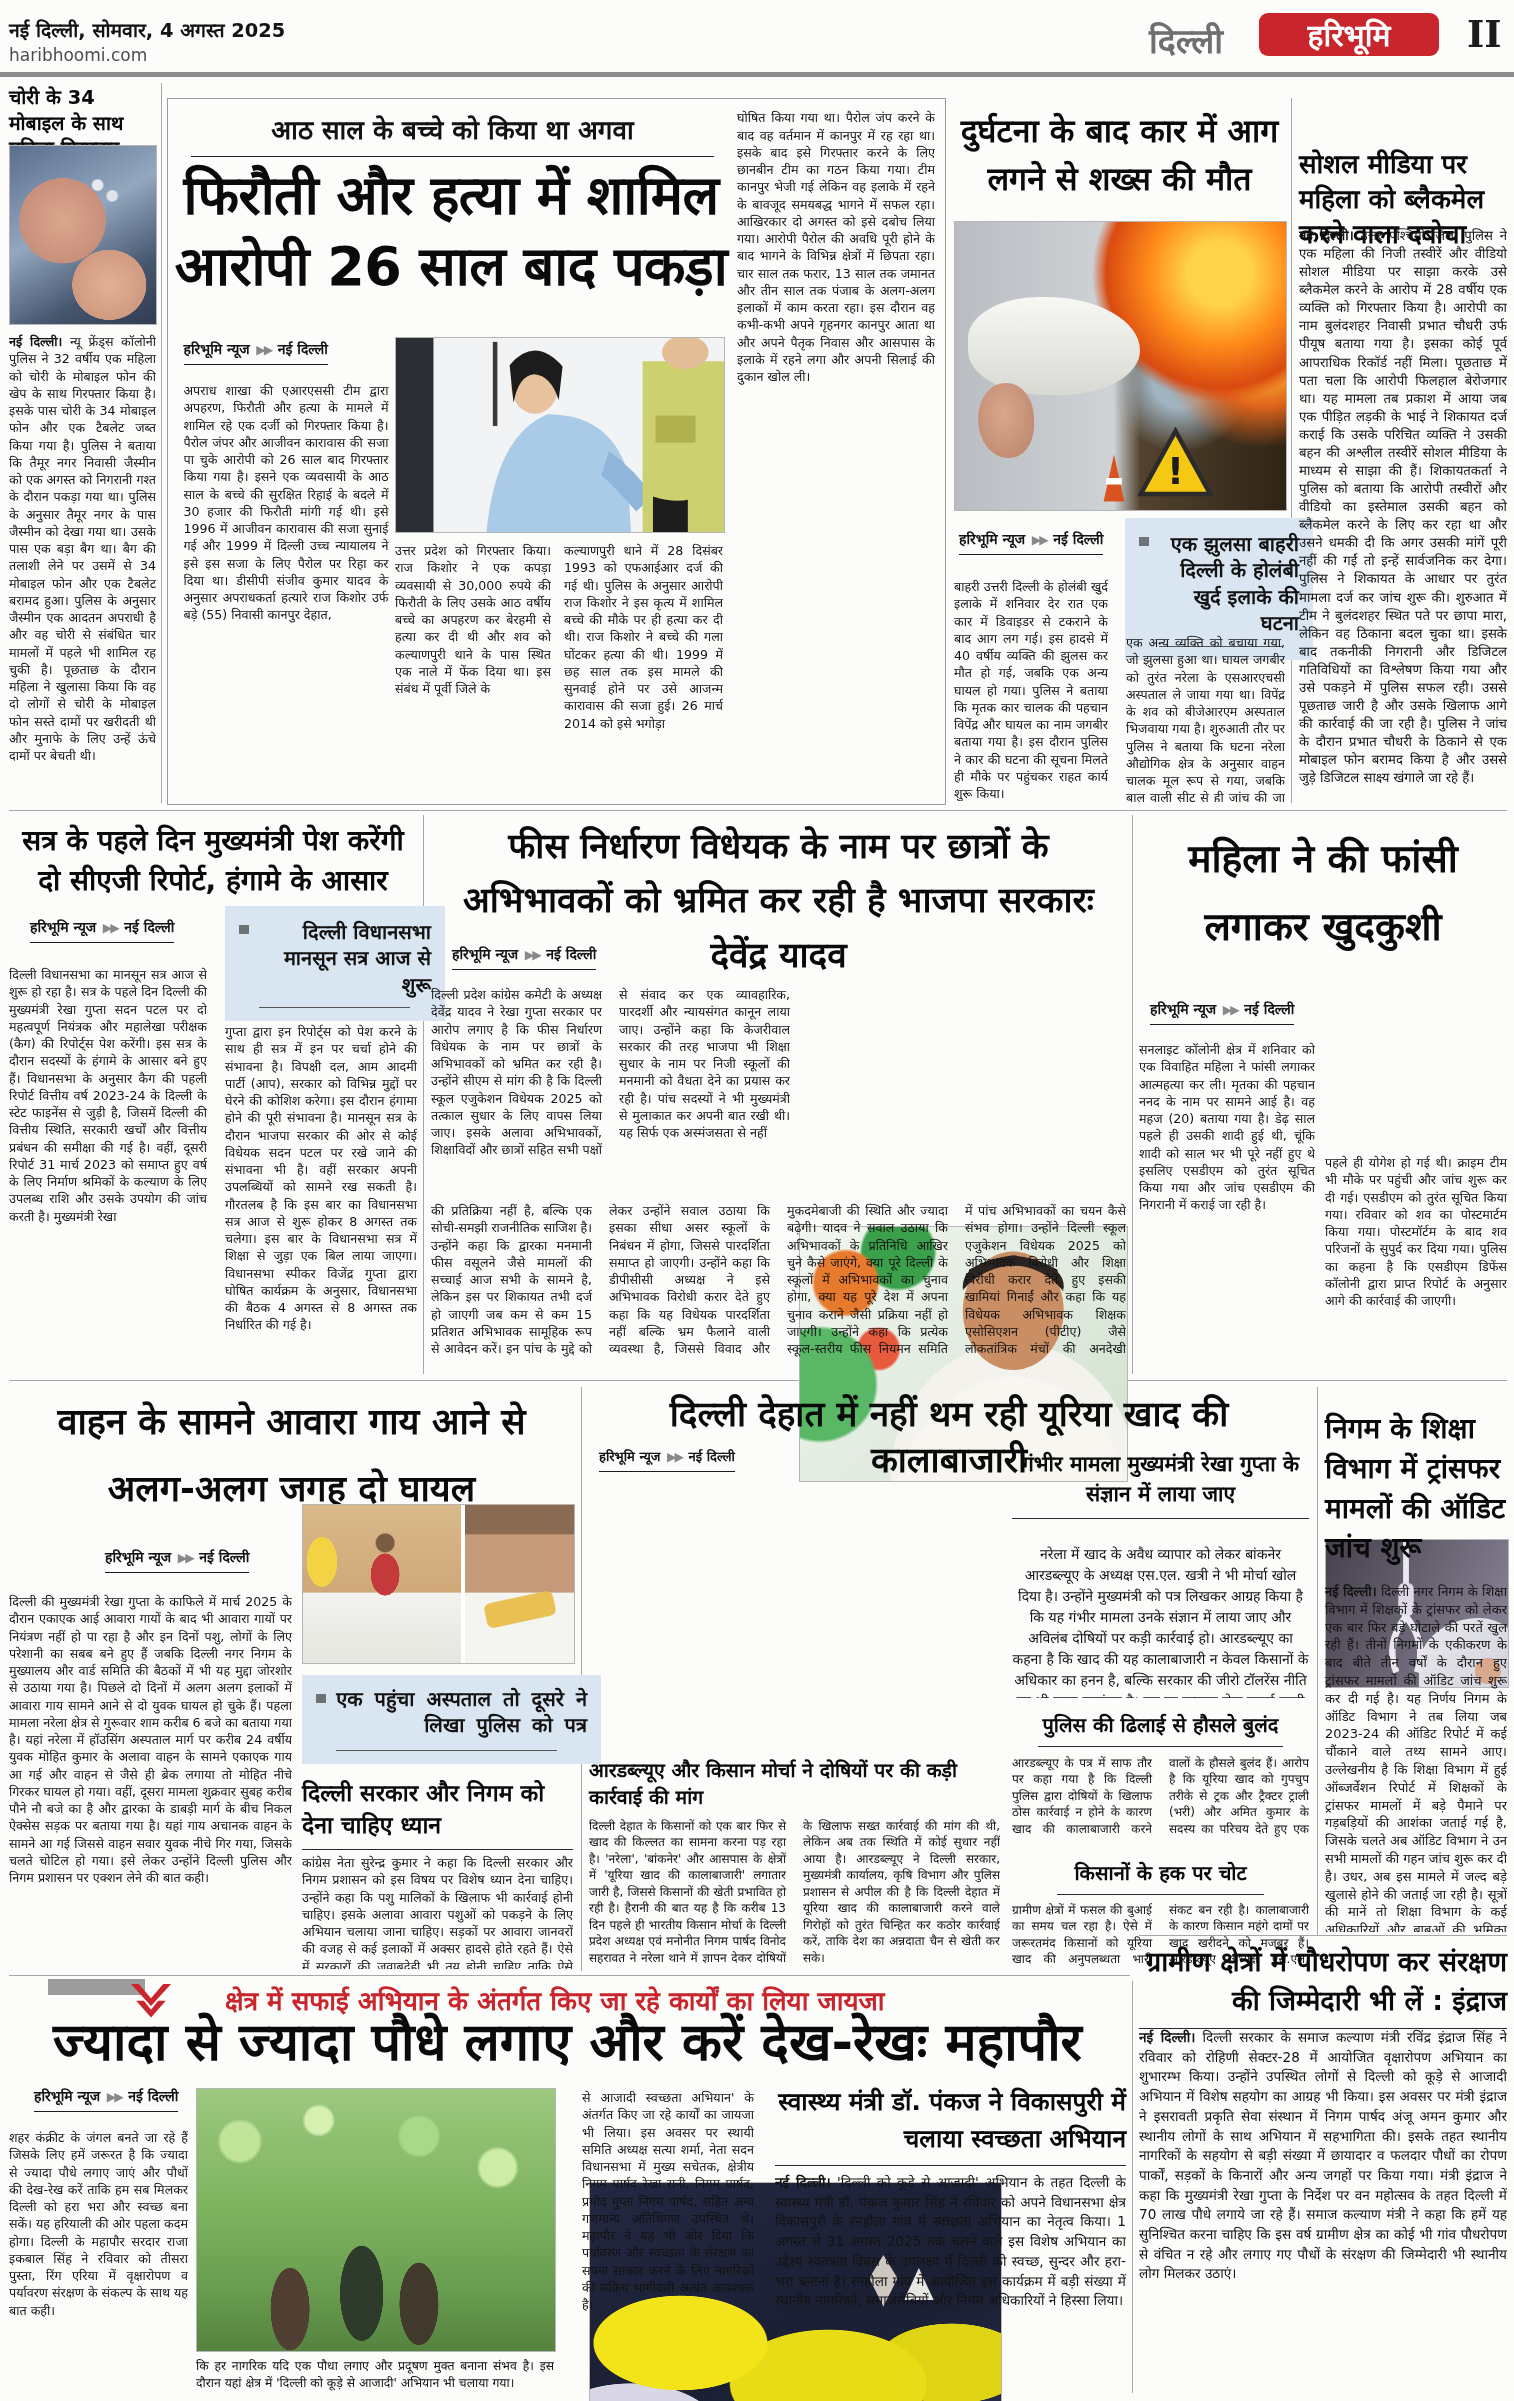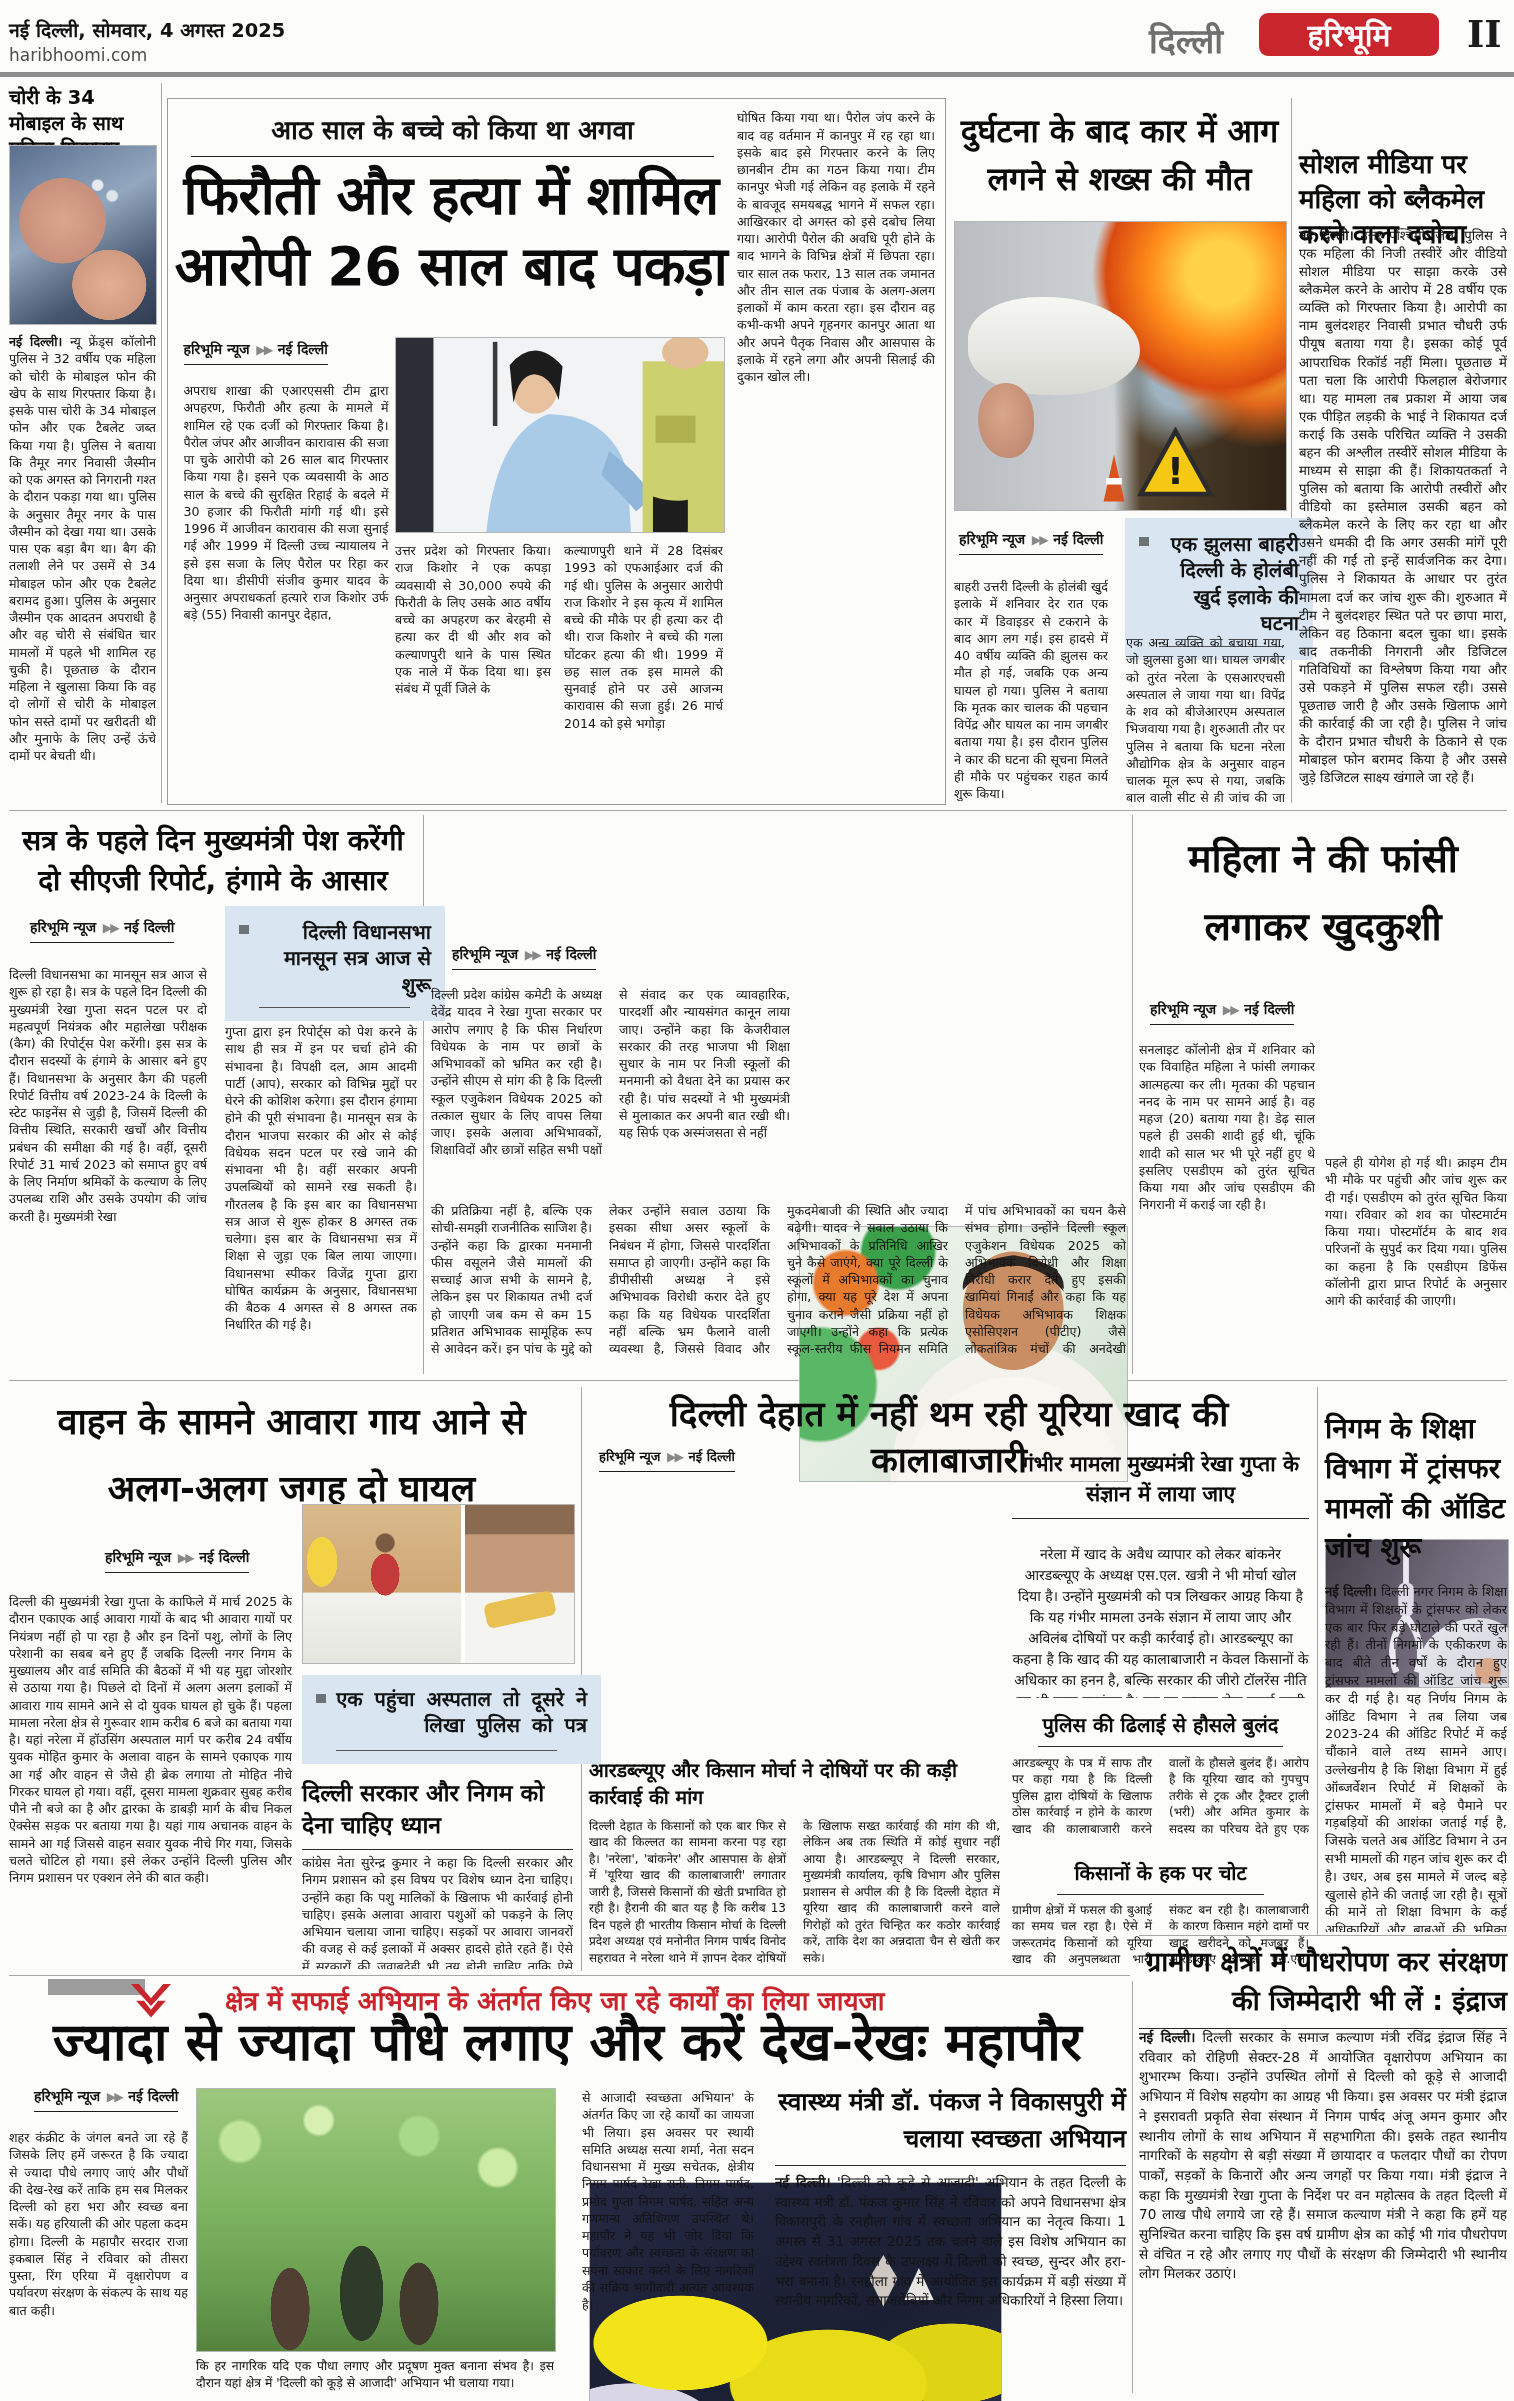--- a/index.html
+++ b/index.html
@@ -196,20 +196,21 @@
     <span class="arrows">▶▶</span>
     <span>नई दिल्ली</span>
   </div>
   <div class="abs infobox" style="left:225px;top:906px;width:192px;">
     <span class="sq"></span>
     <span class="txt">दिल्ली विधानसभा मानसून सत्र आज से शुरू</span>
   </div>
   <p class="abs body" style="left:9px;top:966px;width:198px;height:407px;overflow:hidden;">दिल्ली विधानसभा का मानसून सत्र आज से शुरू हो रहा है। सत्र के पहले दिन दिल्ली की मुख्यमंत्री रेखा गुप्ता सदन पटल पर दो महत्वपूर्ण नियंत्रक और महालेखा परीक्षक (कैग) की रिपोर्ट्स पेश करेंगी। इस सत्र के दौरान सदस्यों के हंगामे के आसार बने हुए हैं। विधानसभा के अनुसार कैग की पहली रिपोर्ट वित्तीय वर्ष 2023-24 के दिल्ली के स्टेट फाइनेंस से जुड़ी है, जिसमें दिल्ली की वित्तीय स्थिति, सरकारी खर्चों और वित्तीय प्रबंधन की समीक्षा की गई है। वहीं, दूसरी रिपोर्ट 31 मार्च 2023 को समाप्त हुए वर्ष के लिए निर्माण श्रमिकों के कल्याण के लिए उपलब्ध राशि और उसके उपयोग की जांच करती है। मुख्यमंत्री रेखा</p>
   <p class="abs body" style="left:225px;top:1023px;width:192px;height:350px;overflow:hidden;">गुप्ता द्वारा इन रिपोर्ट्स को पेश करने के साथ ही सत्र में इन पर चर्चा होने की संभावना है। विपक्षी दल, आम आदमी पार्टी (आप), सरकार को विभिन्न मुद्दों पर घेरने की कोशिश करेगा। इस दौरान हंगामा होने की पूरी संभावना है। मानसून सत्र के दौरान भाजपा सरकार की ओर से कोई विधेयक सदन पटल पर रखे जाने की संभावना भी है। वहीं सरकार अपनी उपलब्धियों को सामने रख सकती है। गौरतलब है कि इस बार का विधानसभा सत्र आज से शुरू होकर 8 अगस्त तक चलेगा। इस बार के विधानसभा सत्र में शिक्षा से जुड़ा एक बिल लाया जाएगा। विधानसभा स्पीकर विजेंद्र गुप्ता द्वारा घोषित कार्यक्रम के अनुसार, विधानसभा की बैठक 4 अगस्त से 8 अगस्त तक निर्धारित की गई है।</p>
 
+  <div class="abs hl h-fee" style="left:431px;top:819px;width:695px;">फीस निर्धारण विधेयक के नाम पर छात्रों के अभिभावकों को भ्रमित कर रही है भाजपा सरकारः देवेंद्र यादव</div>
   <div class="abs byline" style="left:452px;top:944px;">
     <span>हरिभूमि न्यूज</span>
     <span class="arrows">▶▶</span>
     <span>नई दिल्ली</span>
   </div>
   <p class="abs body cols2" style="left:431px;top:986px;width:359px;height:208px;overflow:hidden;">दिल्ली प्रदेश कांग्रेस कमेटी के अध्यक्ष देवेंद्र यादव ने रेखा गुप्ता सरकार पर आरोप लगाए है कि फीस निर्धारण विधेयक के नाम पर छात्रों के अभिभावकों को भ्रमित कर रही है। उन्होंने सीएम से मांग की है कि दिल्ली स्कूल एजुकेशन विधेयक 2025 को तत्काल सुधार के लिए वापस लिया जाए। इसके अलावा अभिभावकों, शिक्षाविदों और छात्रों सहित सभी पक्षों से संवाद कर एक व्यावहारिक, पारदर्शी और न्यायसंगत कानून लाया जाए। उन्होंने कहा कि केजरीवाल सरकार की तरह भाजपा भी शिक्षा सुधार के नाम पर निजी स्कूलों की मनमानी को वैधता देने का प्रयास कर रही है। पांच सदस्यों ने भी मुख्यमंत्री से मुलाकात कर अपनी बात रखी थी। यह सिर्फ एक अस्मंजसता से नहीं</p>
   <div class="abs photo ph-yadav" style="left:799px;top:936px;width:327px;height:254px;">
     <svg width="327" height="254" viewBox="0 0 506 394" preserveAspectRatio="none">
       <ellipse cx="330" cy="390" rx="190" ry="210" fill="#f4f2ec"></ellipse>
       <ellipse cx="330" cy="130" rx="78" ry="92" fill="#c98e63"></ellipse>

